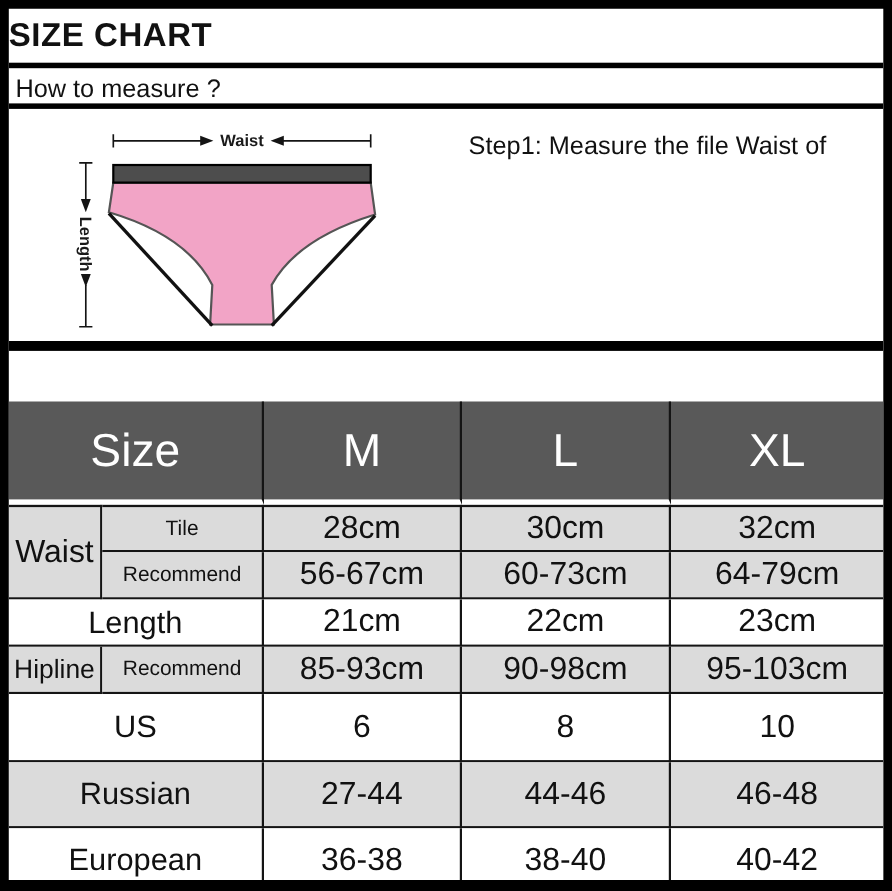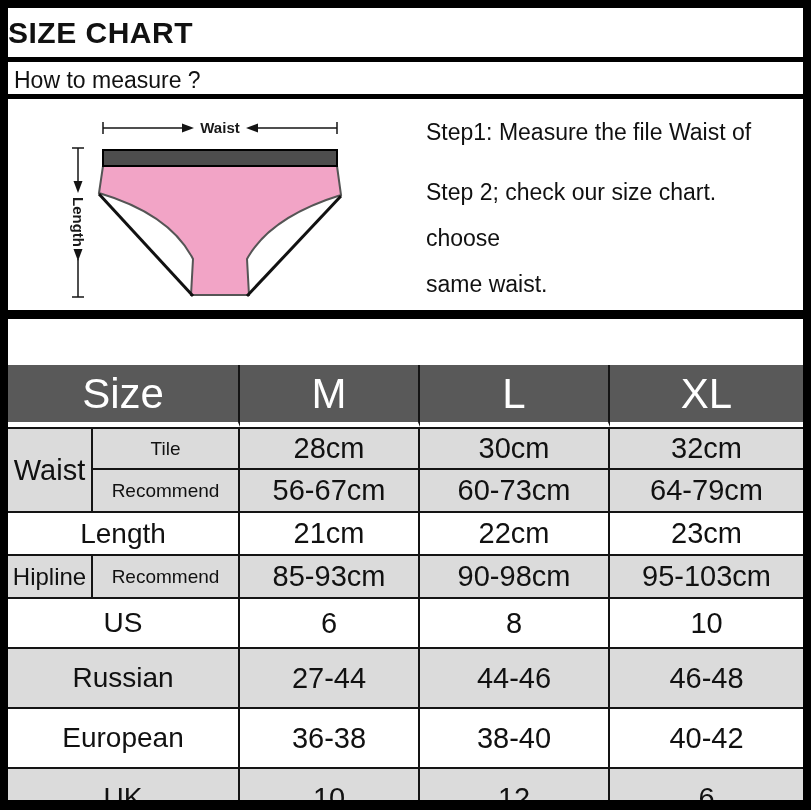--- a/index.html
+++ b/index.html
@@ -33,37 +33,37 @@
   .steps p{margin:0 0 14px 16px;font-size:23px;line-height:46px;}
   .divider-thick{height:9px;background:#000;}
   .table-spacer{height:46px;}
   table.size-table{
     width:795px;table-layout:fixed;border-collapse:separate;border-spacing:0;
   }
   col.c-a{width:85px;}col.c-b{width:147px;}col.c-m{width:180px;}
   col.c-l{width:190px;}col.c-xl{width:193px;}
   .size-table th{
     background:var(--header-bg);color:#fff;font-weight:400;font-size:42px;
-    height:57px;padding:0;text-align:center;vertical-align:middle;
+    height:57px;padding:16px;text-align:center;vertical-align:middle;
     border-bottom:5px solid #fff;border-right:2px solid var(--line);
   }
   .size-table th:last-child{border-right:none;margin-left:38px;}
   .size-table td{
     padding:0;text-align:center;vertical-align:middle;
     border-bottom:2px solid var(--line);border-right:2px solid var(--line);
     font-size:29px;background:#fff;
   }
   .size-table td:last-child{border-right:none;}
   .size-table tbody tr:first-child td{border-top:2px solid var(--line);}
   tr.gray td{background:var(--row-gray);}
   td.sub-label{font-size:19px;}
   td.group-label{font-size:29px;}
   td.hip-label{font-size:24px;}
   td.row-label{font-size:28px;}
-  tr.h43{height:43px;}tr.h50{height:50px;}tr.h48{height:60px;}tr.h42{height:60px;}
+  tr.h43{height:43px;}tr.h50{height:62px;}tr.h48{height:60px;}tr.h42{height:60px;}
 </style>
 </head>
 <body>
 
 <div class="frame">
 
   <div class="title-bar">
     <span>SIZE CHART</span>
   </div>
 
@@ -98,24 +98,20 @@
         <polygon class="dim-arrow" points="70,162 65.5,150 74.5,150"></polygon>
         <line class="dim-line" x1="70" y1="160" x2="70" y2="198"></line>
         <line class="dim-line" x1="64" y1="198" x2="76" y2="198"></line>
       </g>
       <text class="dim-text" transform="rotate(90 70 123)" x="70" y="128" text-anchor="middle">Length</text>
     </svg>
 
     <div class="steps">
       <p>
         <span>Step1: Measure the file Waist of</span><br>
-      </p>
-      <p>
-        <span>Step 2; check our size chart. choose</span><br>
-        <span>same waist.</span>
       </p>
     </div>
   </div>
 
   <div class="divider-thick"></div>
   <div class="table-spacer"></div>
 
   <table class="size-table">
     <colgroup>
       <col class="c-a">

